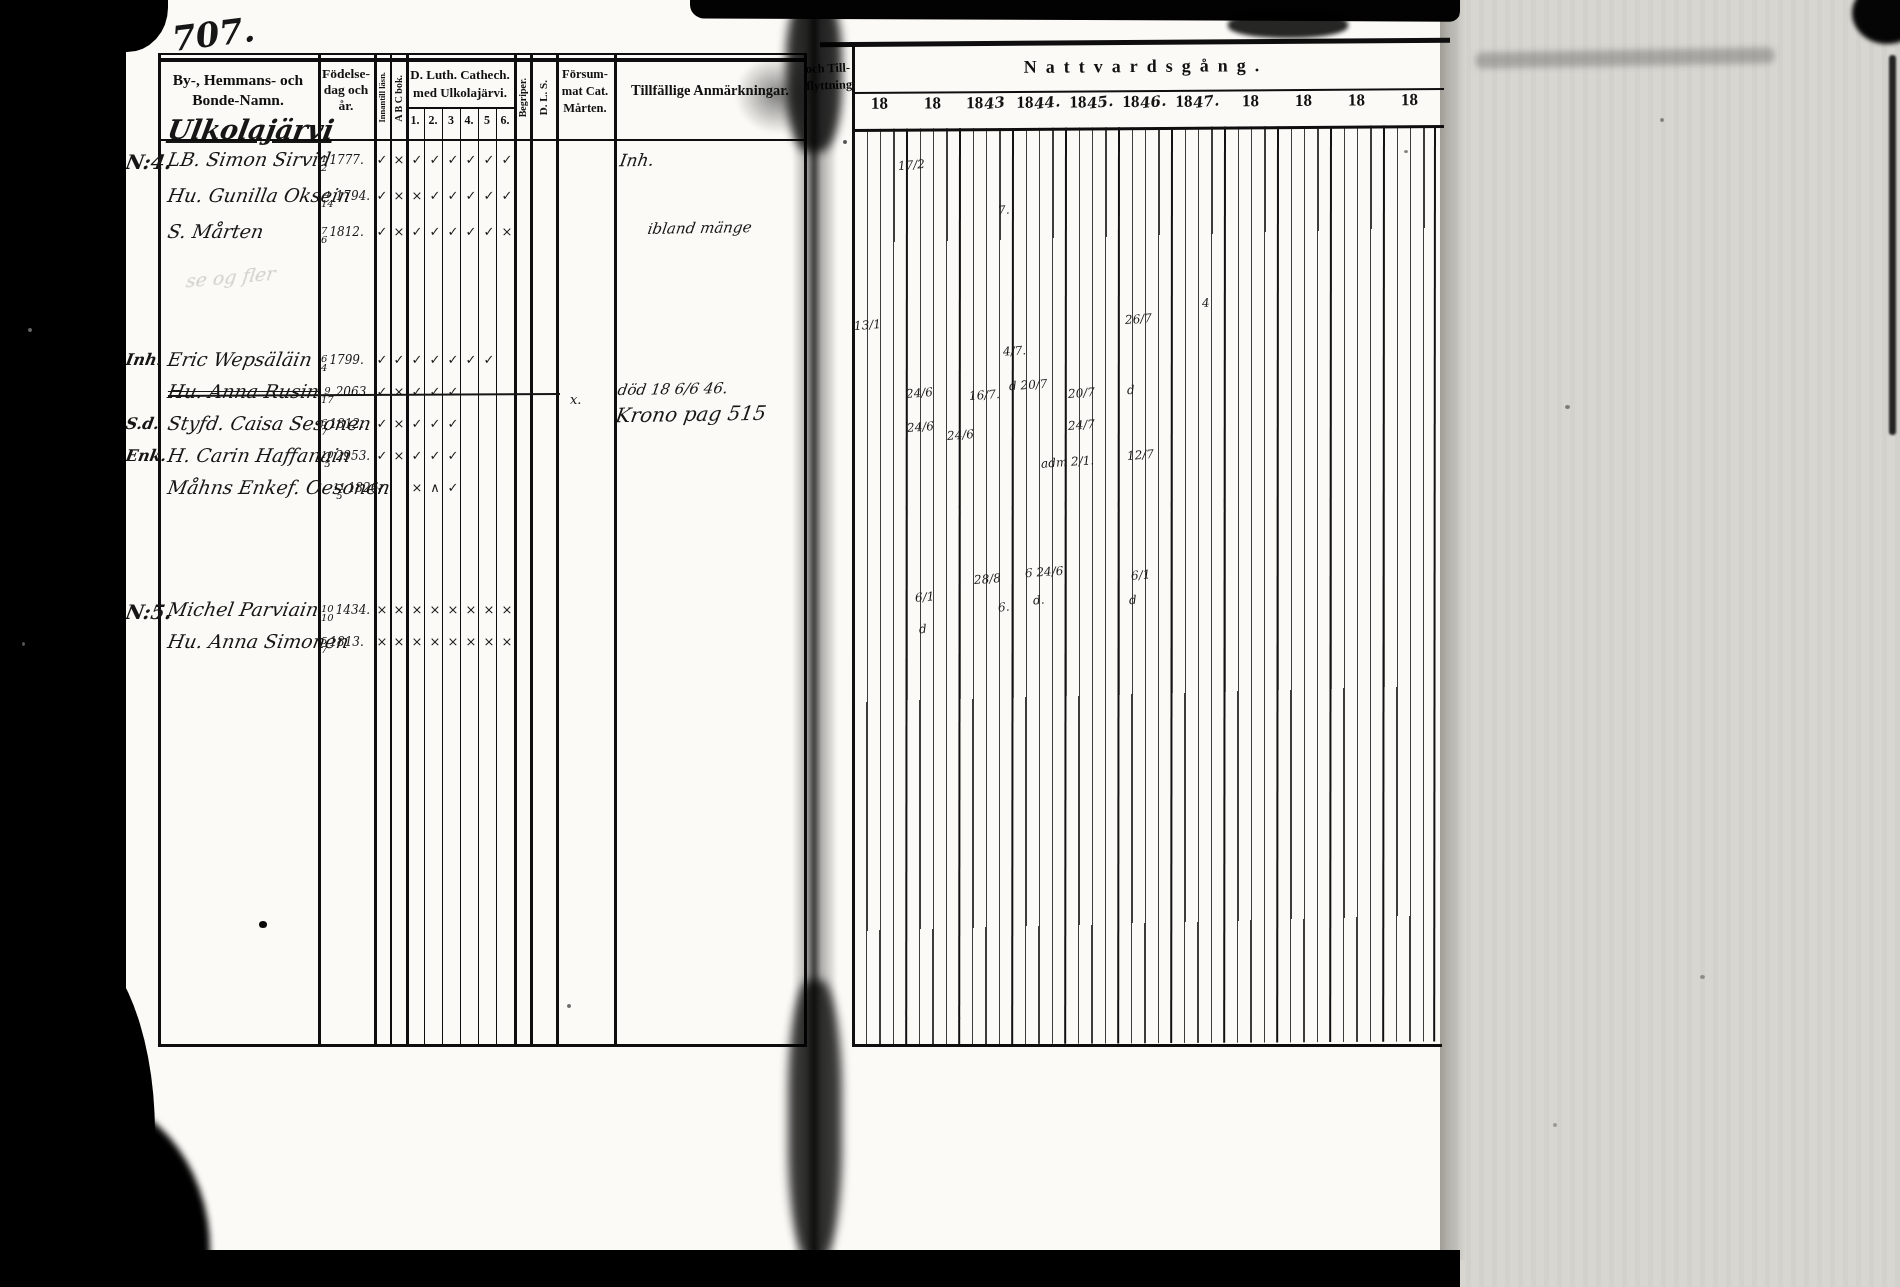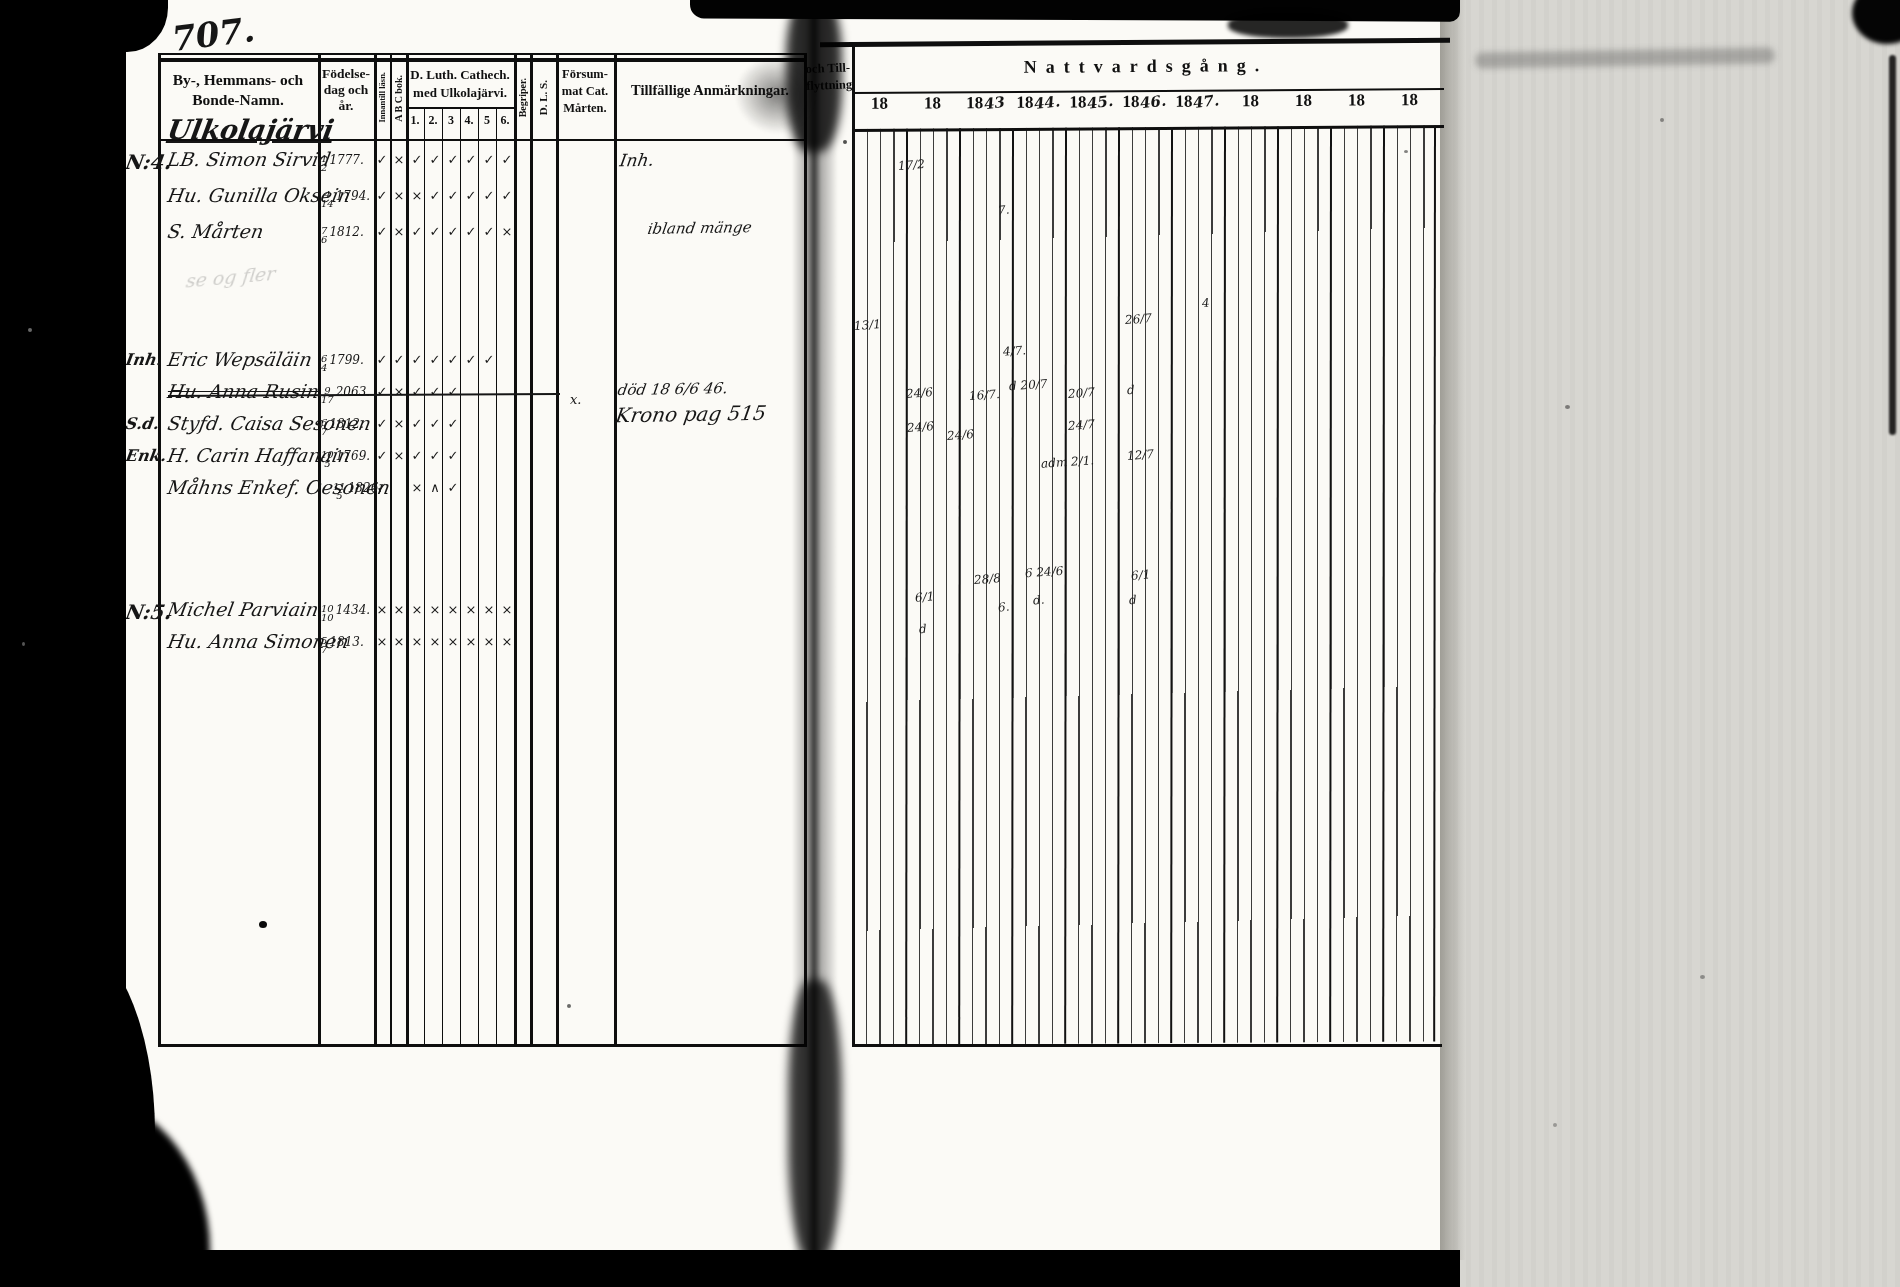--- a/index.html
+++ b/index.html
@@ -226,21 +226,21 @@
         <div class="abs mark center" style="left: 392px; top: 416px; width: 14px;">×</div>
         <div class="abs mark center" style="left: 410px; top: 416px; width: 14px;">✓</div>
         <div class="abs mark center" style="left: 428px; top: 416px; width: 14px;">✓</div>
         <div class="abs mark center" style="left: 446px; top: 416px; width: 14px;">✓</div>
         <div class="abs hand" style="left: 616px; top: 402px; font-size: 20px; white-space: nowrap; transform: skewX(-10deg) rotate(-1deg);">Krono pag 515</div>
         <div class="abs hand" style="left: 126px; top: 446px; font-size: 16px; font-weight: 700; transform: skewX(-10deg);">Enk.</div>
         <div class="abs hand" style="left: 168px; top: 444px; width: 150px; font-size: 19px; white-space: nowrap; transform: skewX(-10deg);">H. Carin Haffanain</div>
         <div class="abs hand" style="left: 321px; top: 445px; width: 52px; white-space: nowrap;"><span class="bfrac">
             <span>10</span>
             <span>5</span>
-          </span><span class="byear">1769.</span></div>
+          </span><span class="byear">2953.</span></div>
         <div class="abs mark center" style="left: 375px; top: 448px; width: 14px;">✓</div>
         <div class="abs mark center" style="left: 392px; top: 448px; width: 14px;">×</div>
         <div class="abs mark center" style="left: 410px; top: 448px; width: 14px;">✓</div>
         <div class="abs mark center" style="left: 428px; top: 448px; width: 14px;">✓</div>
         <div class="abs mark center" style="left: 446px; top: 448px; width: 14px;">✓</div>
         <div class="abs hand" style="left: 168px; top: 476px; width: 150px; font-size: 19px; white-space: nowrap; transform: skewX(-10deg);">Måhns Enkef. Oesonen</div>
         <div class="abs hand" style="left: 321px; top: 477px; width: 52px; white-space: nowrap; margin-left: 12px;"><span class="bfrac">
             <span>11</span>
             <span>5</span>
           </span><span class="byear">1826.</span></div>

